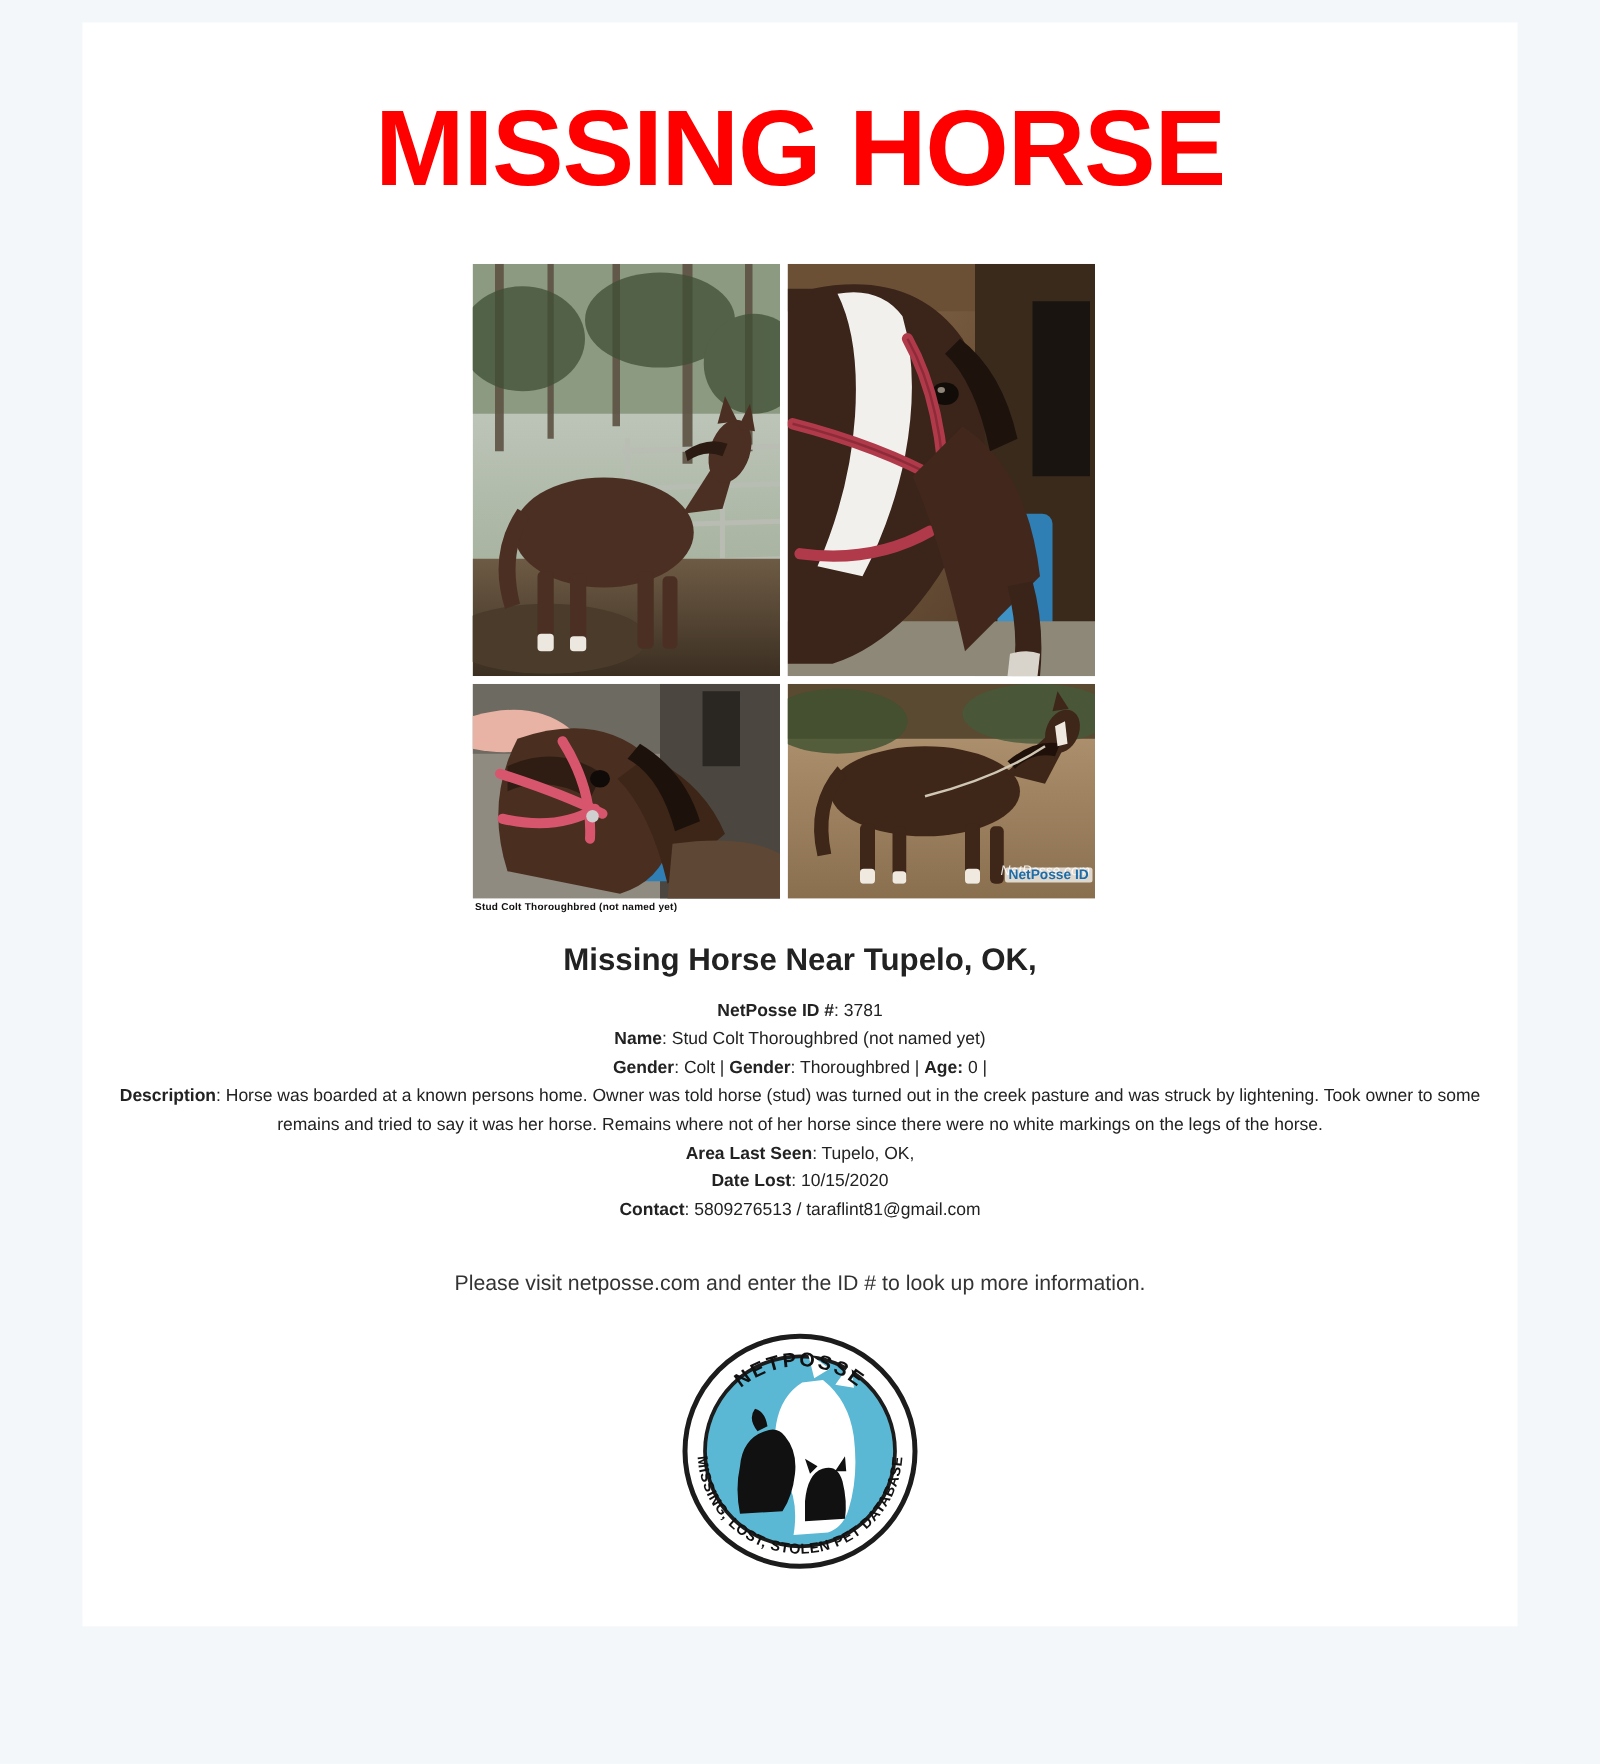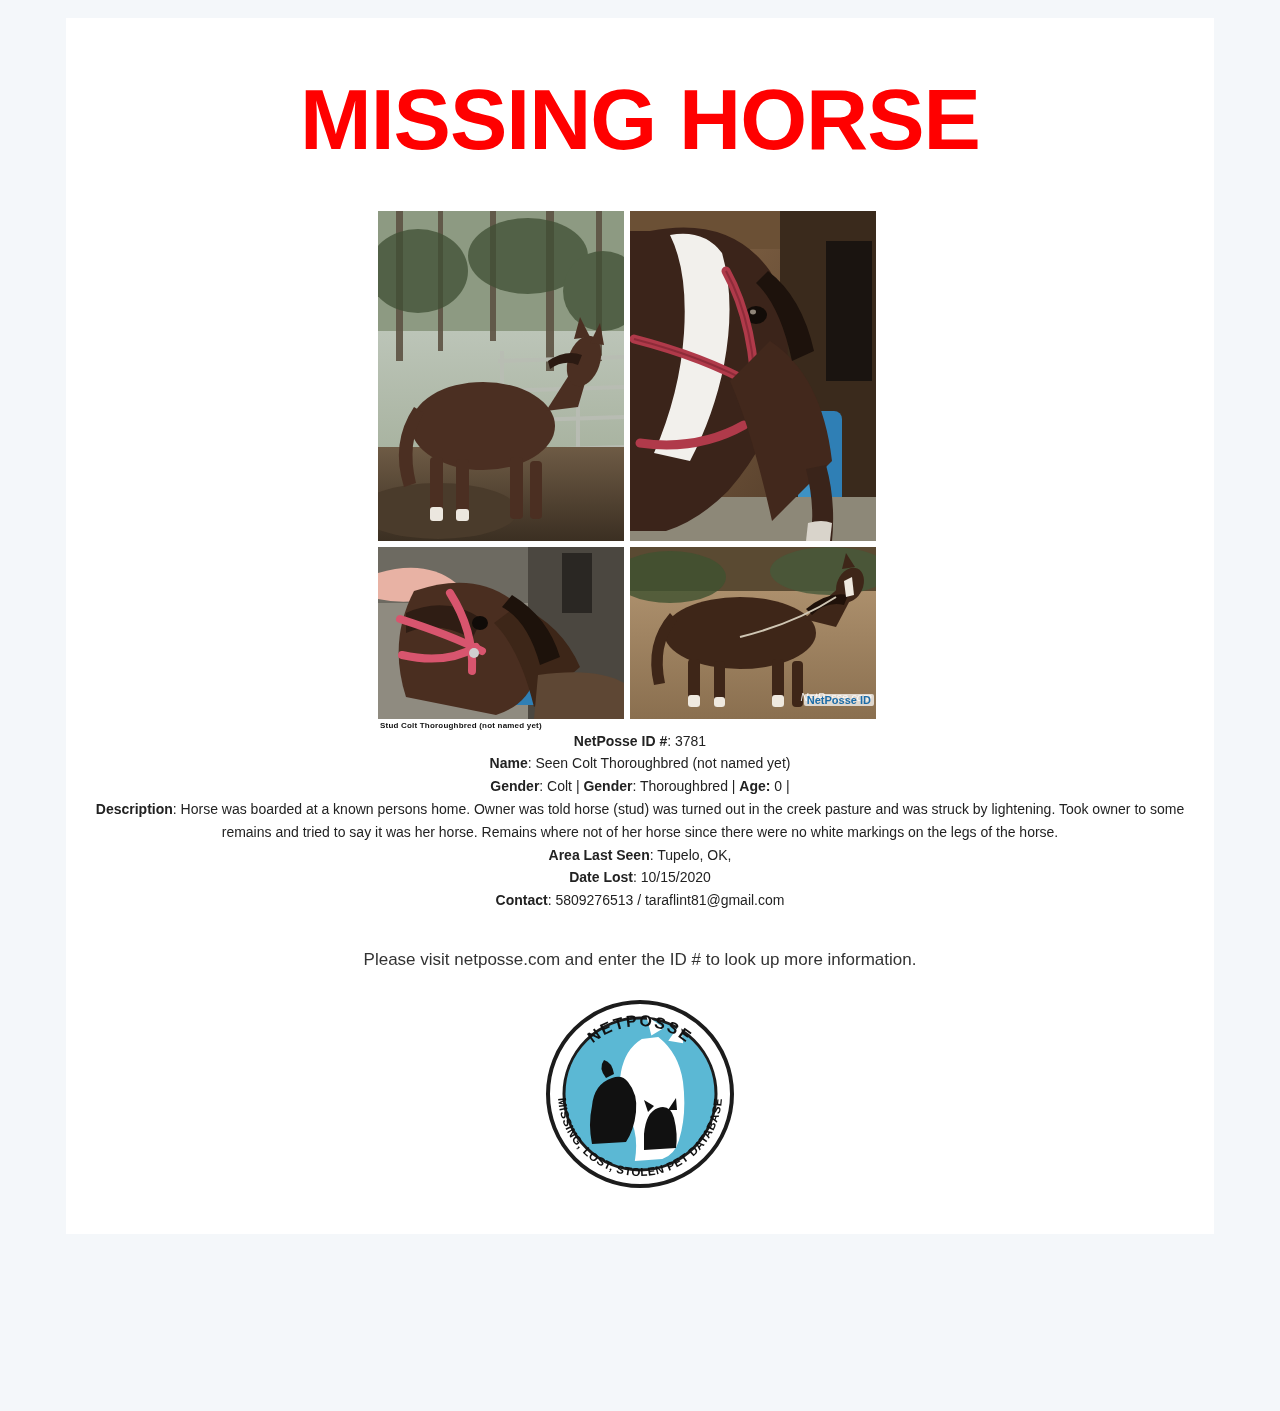--- a/index.html
+++ b/index.html
@@ -290,29 +290,30 @@
           <div></div>
 
         <div class="wm">NetPosse.com</div>
         <div class="wm2">NetPosse ID</div>
       </div>
 
     </div>
     <div class="caption-strip">Stud Colt Thoroughbred (not named yet)</div>
   </div>
 
+  <div class="headline">Missing Horse Near Tupelo, OK,</div>
 
   <div class="info">
 
     <p class="info-row">
       <span class="lbl">NetPosse ID #</span><span>: 3781</span>
     </p>
 
     <p class="info-row">
-      <span class="lbl">Name</span><span>: Seen Colt Thoroughbred (not named yet)</span>
+      <span class="lbl">Name</span><span>: Stud Colt Thoroughbred (not named yet)</span>
     </p>
 
     <p class="info-row">
       <span class="lbl">Gender</span><span>: Colt | </span><span class="lbl">Gender</span><span>: Thoroughbred | </span><span class="lbl">Age:</span><span> 0 |</span>
     </p>
 
     <p class="desc-row">
       <span class="lbl">Description</span><span>: Horse was boarded at a known persons home. Owner was told horse (stud) was turned out in the creek pasture and was struck by lightening. Took owner to some remains and tried to say it was her horse. Remains where not of her horse since there were no white markings on the legs of the horse.</span>
     </p>
 

